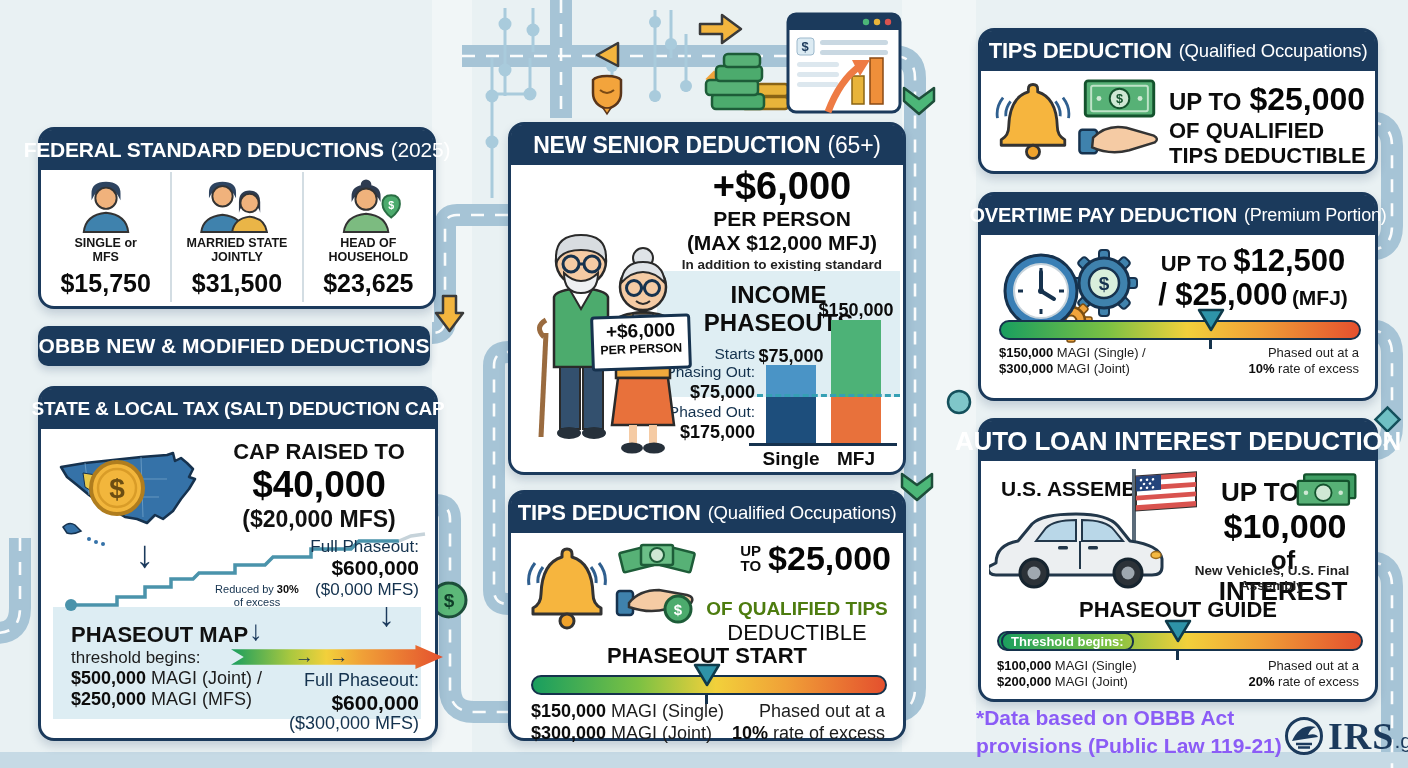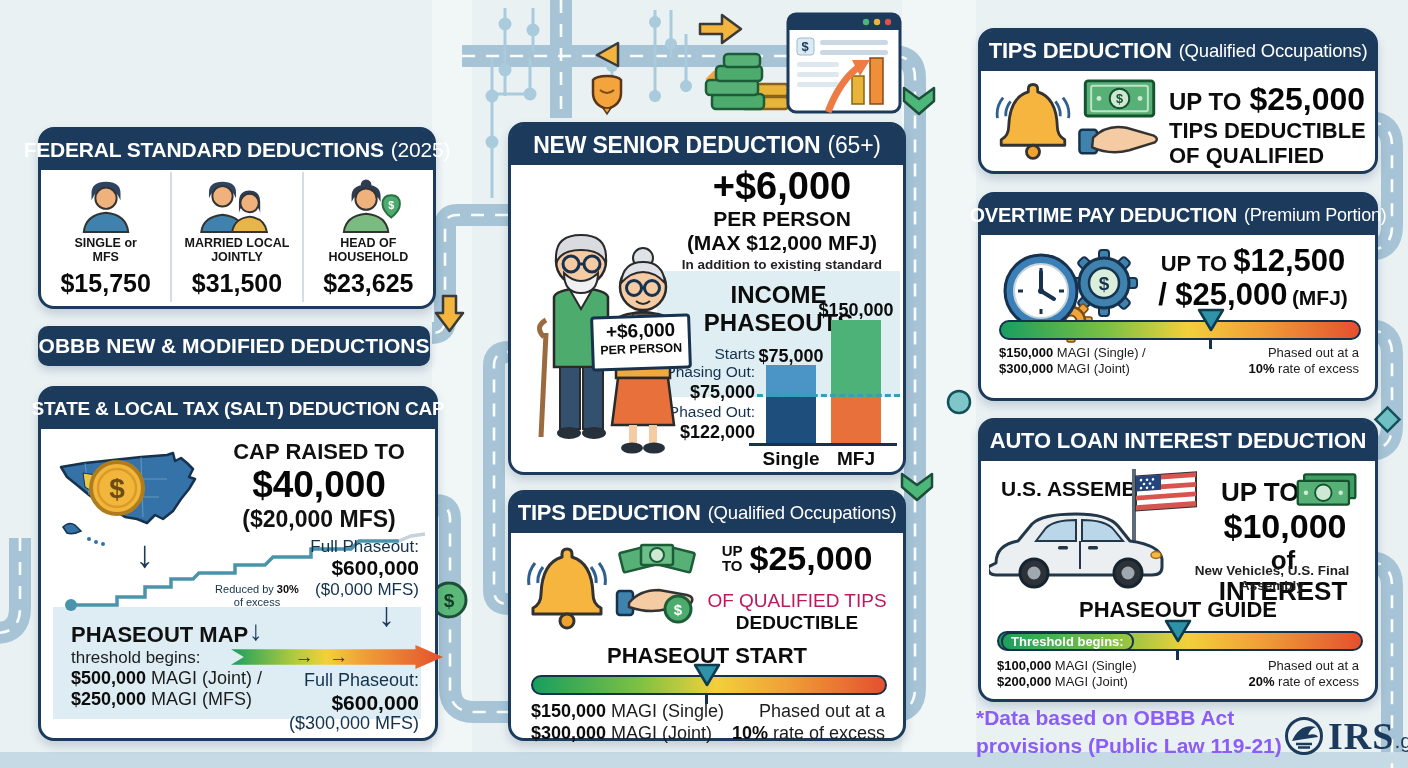--- a/index.html
+++ b/index.html
@@ -183,21 +183,21 @@
       </div>
       <div class="fed-col">
         <svg width="90" height="58" viewBox="0 0 90 60">
           <path d="M16 17 q0 -11 14 -11 q14 0 14 11 l0 6 q-4 -10 -14 -10 q-10 0 -14 10 z" fill="#2e4460"></path>
           <circle cx="30" cy="21" r="10.5" fill="#f0b27c" stroke="#333" stroke-width="2"></circle>
           <path d="M8 58 q2 -16 22 -18 q20 2 22 18 z" fill="#3f82ad" stroke="#333" stroke-width="2"></path>
           <path d="M47 27 q0 -12 11 -12 q11 0 11 12 l0 11 q-2 -9 -11 -9 q-9 0 -11 9 z" fill="#2e3b50"></path>
           <circle cx="58" cy="28" r="9.5" fill="#f0b27c" stroke="#333" stroke-width="2"></circle>
           <path d="M40 58 q2 -14 18 -16 q16 2 18 16 z" fill="#eab547" stroke="#333" stroke-width="2"></path>
         </svg>
-        <div class="fed-label"><span>MARRIED LOCAL</span><br>
+        <div class="fed-label"><span>MARRIED STATE</span><br>
           <span>JOINTLY</span></div>
         <div class="fed-amount">$31,500</div>
       </div>
       <div class="fed-col">
         <svg width="80" height="58" viewBox="0 0 80 60">
           <circle cx="38" cy="9" r="5.5" fill="#2e3b50"></circle>
           <path d="M23 21 q0 -12 15 -12 q15 0 15 12 l0 6 q-4 -10 -15 -10 q-11 0 -15 10 z" fill="#2e3b50"></path>
           <circle cx="38" cy="24" r="11" fill="#f0b27c" stroke="#333" stroke-width="2"></circle>
           <path d="M15 58 q2 -17 23 -19 q21 2 23 19 z" fill="#7cbb80" stroke="#333" stroke-width="2"></path>
           <path d="M64 20 q9 0 9 9 q0 7 -9 14 q-9 -7 -9 -14 q0 -9 9 -9 z" fill="#4cab6d" stroke="#2a6e44" stroke-width="2"></path>
@@ -302,21 +302,21 @@
     <div class="bar-label" style="left:231px;top:323px;width:98px;font-size:19px">Single</div>
     <div class="bar-label" style="left:296px;top:323px;width:98px;font-size:19px">MFJ</div>
 
     <div class="abs rt" style="left:120px;top:220px;width:124px;font-size:15.5px;line-height:1.18">
       <div>Starts</div>
       <div>Phasing Out:</div>
       <div class="b" style="font-size:18px">$75,000</div>
     </div>
     <div class="abs rt" style="left:110px;top:278px;width:134px;font-size:15.5px;line-height:1.2">
       <div>Fully Phased Out:</div>
-      <div class="b" style="font-size:18px">$122,000</div>
+      <div class="b" style="font-size:18px">$175,000</div>
     </div>
 
     <svg class="abs" style="left:15px;top:90px" width="175" height="245" viewBox="0 0 175 245">
       <path d="M18 122 q-10 -10 2 -17" stroke="#9a6b3f" stroke-width="5" fill="none"></path>
       <line x1="20" y1="118" x2="15" y2="222" stroke="#9a6b3f" stroke-width="5"></line>
       <path d="M28 82 Q30 75 55 73 Q80 75 82 82 L82 152 L28 152 Z" fill="#4cab6d" stroke="#2a2a2a" stroke-width="2.5"></path>
       <path d="M44 75 L55 94 L66 75 Z" fill="#fff" stroke="#2a2a2a" stroke-width="2"></path>
       <rect x="34" y="152" width="20" height="62" fill="#33506e" stroke="#2a2a2a" stroke-width="2"></rect>
       <rect x="57" y="152" width="20" height="62" fill="#33506e" stroke="#2a2a2a" stroke-width="2"></rect>
       <ellipse cx="43" cy="218" rx="12" ry="6" fill="#26303a"></ellipse>
@@ -363,29 +363,29 @@
       <rect x="6" y="8" width="32" height="20" rx="2" transform="rotate(-14 22 18)" fill="#57b176" stroke="#1d5c38" stroke-width="2.5"></rect>
       <rect x="46" y="8" width="32" height="20" rx="2" transform="rotate(14 62 18)" fill="#57b176" stroke="#1d5c38" stroke-width="2.5"></rect>
       <rect x="26" y="4" width="32" height="20" rx="2" fill="#6bbf87" stroke="#1d5c38" stroke-width="2.5"></rect>
       <circle cx="42" cy="14" r="7" fill="#cfe8d4" stroke="#1d5c38" stroke-width="2"></circle>
       <rect x="2" y="50" width="16" height="24" rx="3" fill="#3f82ad" stroke="#16324e" stroke-width="2.5"></rect>
       <path d="M14 62 q10 -13 30 -13 l28 5 q8 2 4 8 l-24 6 q-18 5 -38 -2 z" fill="#f5cba4" stroke="#333" stroke-width="2.5"></path>
       <circle cx="63" cy="68" r="13" fill="#4cab6d" stroke="#1d5c38" stroke-width="3"></circle>
       <text x="63" y="74" font-size="15" font-weight="bold" fill="#fff" text-anchor="middle">$</text>
     </svg>
     <div class="abs" style="left:192px;top:46px;width:188px;text-align:center">
-      <div style="display:flex;align-items:center;justify-content:center">
+      <div style="display:flex;align-items:center;justify-content:flex-end">
         <div style="font-size:15px;font-weight:800;line-height:.95;color:#0c0c0c;text-align:right">
           <div>UP</div>
           <div>TO</div>
         </div>
         <div style="font-size:34px;font-weight:800;color:#060606;margin-left:7px">$25,000</div>
       </div>
-      <div style="font-size:19px;font-weight:400;color:#be185d;margin-top:12px">OF QUALIFIED TIPS</div>
-      <div style="font-size:19px;font-weight:700;color:#0c0c0c">DEDUCTIBLE</div>
+      <div style="font-size:19px;font-weight:700;color:#4d7c0f;margin-top:20px">OF QUALIFIED TIPS</div>
+      <div style="font-size:22px;font-weight:400;color:#0c0c0c">DEDUCTIBLE</div>
     </div>
     <div class="abs" style="left:0;top:150px;width:100%;text-align:center;font-size:22px;font-weight:700;color:#0c0c0c">PHASEOUT START</div>
     <div class="grad-bar" style="left:20px;top:182px;width:352px"></div>
     <svg class="abs" style="left:182px;top:170px" width="28" height="26" viewBox="0 0 28 26">
       <polygon points="2,2 26,2 14,22" fill="#2e93a8" stroke="#0e3a4a" stroke-width="2.5" stroke-linejoin="round"></polygon>
     </svg>
     <div class="tick" style="left:194px;top:202px"></div>
     <div class="abs" style="left:20px;top:208px">
       <div class="ln" style="font-size:18px"><span class="b">$150,000</span><span> MAGI (Single)</span></div>
       <div class="ln" style="font-size:18px"><span class="b">$300,000</span><span> MAGI (Joint)</span></div>
@@ -415,22 +415,22 @@
       <circle cx="26" cy="24" r="2.5" fill="#cfe8d4"></circle>
         <circle cx="68" cy="24" r="2.5" fill="#cfe8d4"></circle>
       <rect x="6" y="56" width="18" height="24" rx="3" fill="#3f82ad" stroke="#16324e" stroke-width="2.5"></rect>
       <path d="M20 64 q14 -14 34 -10 l28 8 q6 3 1 7 l-26 8 q-20 5 -38 -3 z" fill="#f5cba4" stroke="#333" stroke-width="2.5"></path>
     </svg>
     <div class="abs" style="left:188px;top:50px;width:198px">
       <div style="display:flex;align-items:baseline">
         <span style="font-size:24px;font-weight:800;color:#0c0c0c">UP TO</span>
         <span style="font-size:32px;font-weight:800;color:#060606;margin-left:8px">$25,000</span>
       </div>
+      <div style="font-size:22px;font-weight:800;color:#0c0c0c;line-height:1.15">OF QUALIFIED</div>
       <div style="font-size:22px;font-weight:800;color:#0c0c0c;line-height:1.15">TIPS DEDUCTIBLE</div>
-      <div style="font-size:22px;font-weight:800;color:#0c0c0c;line-height:1.15">OF QUALIFIED</div>
     </div>
   </div>
 
   <div class="card" style="left:978px;top:192px;width:394px;height:203px">
     <div class="card-header" style="font-size:20px">
       <span class="hdr-main">OVERTIME PAY DEDUCTION</span>
       <span class="hdr-suffix" style="font-size:18px">(Premium Portion)</span>
     </div>
     <svg class="abs" style="left:18px;top:46px" width="150" height="105" viewBox="0 0 150 105">
       <g>
@@ -479,21 +479,21 @@
       <div class="ln"><span class="b">$150,000</span><span> MAGI (Single) /</span></div>
       <div class="ln"><span class="b">$300,000</span><span> MAGI (Joint)</span></div>
     </div>
     <div class="abs rt" style="right:16px;top:150px">
       <div class="ln">Phased out at a</div>
       <div class="ln"><span class="b">10%</span><span> rate of excess</span></div>
     </div>
   </div>
 
   <div class="card" style="left:978px;top:418px;width:394px;height:278px">
-    <div class="card-header" style="font-size:22px">
+    <div class="card-header" style="font-size:26px">
       <span class="hdr-main">AUTO LOAN INTEREST DEDUCTION</span>
     </div>
     <div class="abs" style="left:20px;top:56px;font-size:21px;font-weight:800;color:#0c0c0c">U.S. ASSEMBLED</div>
     <svg class="abs" style="left:148px;top:46px" width="70" height="102" viewBox="0 0 70 102">
       <line x1="5" y1="2" x2="5" y2="100" stroke="#5a6b7a" stroke-width="4"></line>
       <g transform="skewY(-4)">
         <rect x="7" y="10" width="60" height="34" fill="#fff" stroke="#333" stroke-width="2"></rect>
         <rect x="7" y="10" width="60" height="4.8" fill="#d9534f"></rect>
         <rect x="7" y="19.6" width="60" height="4.8" fill="#d9534f"></rect>
         <rect x="7" y="29.2" width="60" height="4.8" fill="#d9534f"></rect>

